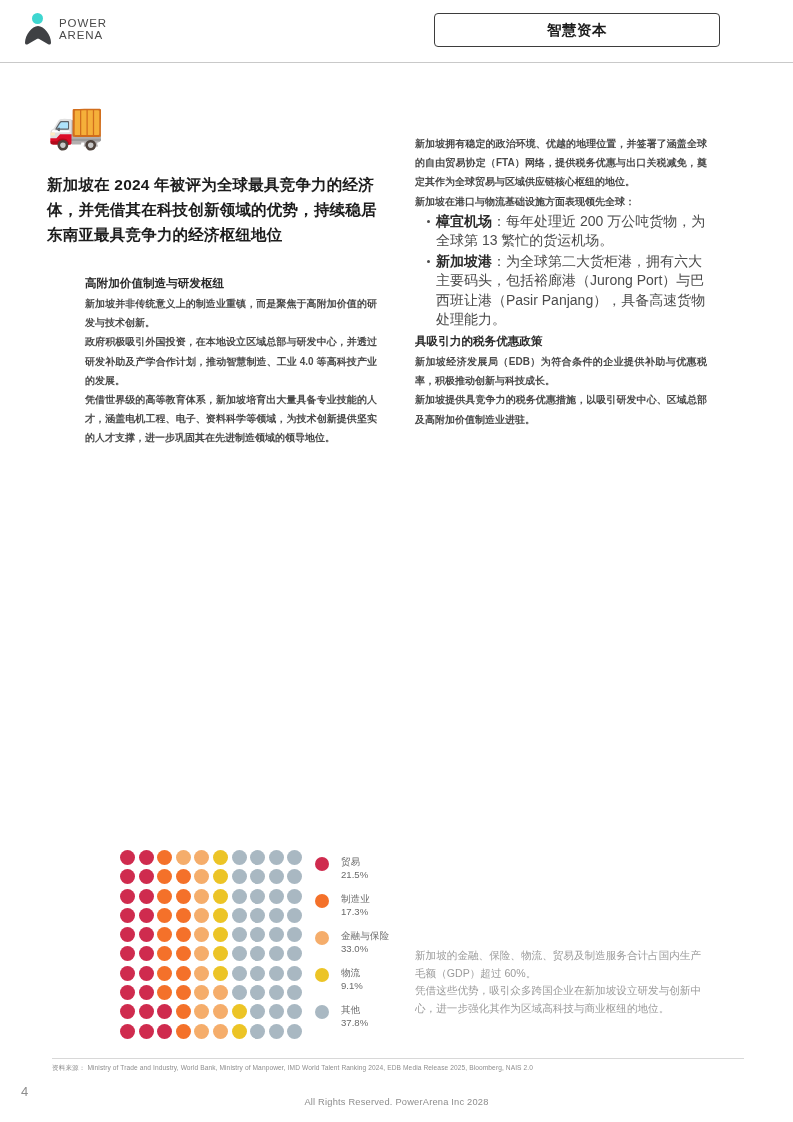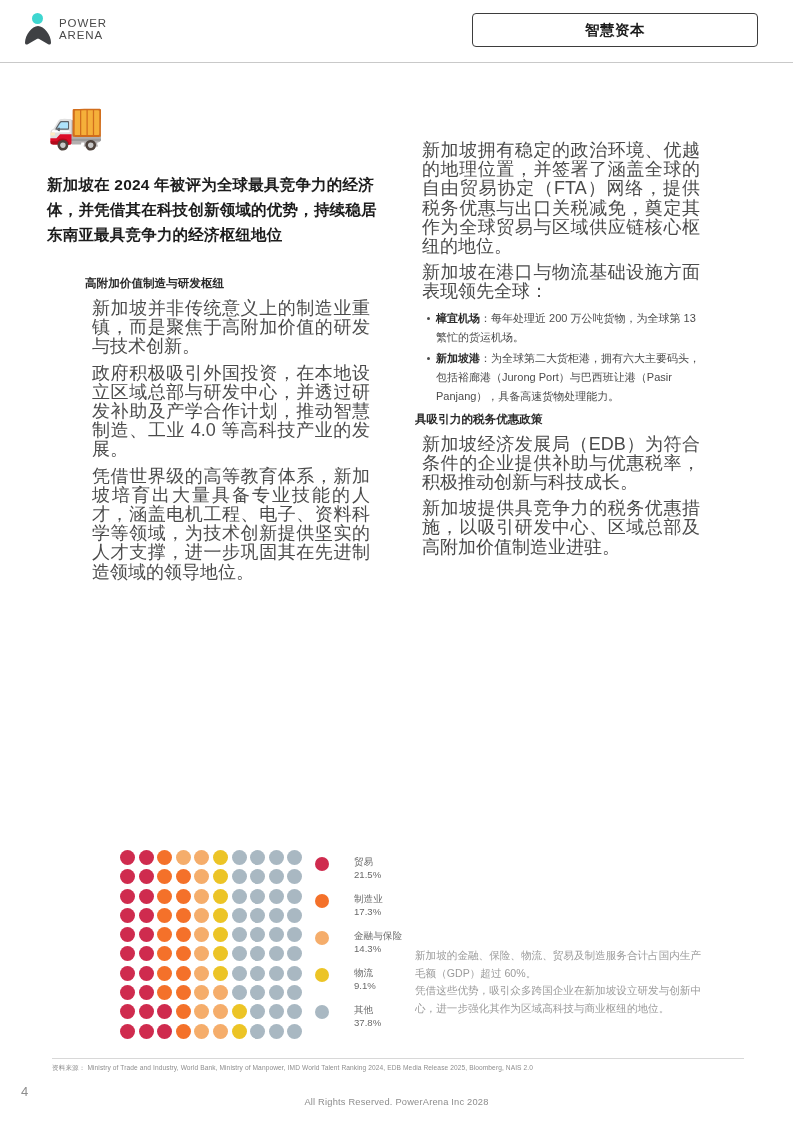--- a/index.html
+++ b/index.html
@@ -64,21 +64,20 @@
     left: 434px;
     top: 13px;
     width: 284px;
     height: 32px;
     border: 1.3px solid #3d3d3d;
     border-radius: 4px;
     display: flex;
     align-items: center;
     justify-content: center;
     background: #fff;
-    margin-left: 38px;
   }
   .badge-text {
     font-size: 14.5px;
     font-weight: bold;
     color: #1d1d1d;
     letter-spacing: 0.5px;
   }
   .header-rule {
     position: absolute;
     left: 0;
@@ -121,37 +120,38 @@
     margin-top: 26px;
   }
   .sec-head {
     font-size: 11.6px;
     line-height: 19px;
     font-weight: bold;
     color: #2b2b2b;
     margin: 0 0 2px 0;
   }
   .para {
-    font-size: 18px;
+    font-size: 10px;
     line-height: 19.2px;
     color: #4b4b4b;
-    margin: 7px;
+    margin: 0;
     text-align: justify;
+    font-weight: bold;
   }
   .col-right .sec-head { margin-top: 0; }
   .gap { margin-top: 15px; }
 
   ul.bullets {
     margin: 1px 0 0 0;
     padding-left: 12px;
     list-style: none;
   }
   ul.bullets li {
     position: relative;
-    font-size: 11px;
+    font-size: 14px;
     line-height: 19.2px;
     color: #4b4b4b;
     margin-bottom: 2px;
     padding-left: 9px;
   }
   ul.bullets li::before {
     content: "";
     position: absolute;
     left: 0;
     top: 8px;
@@ -183,21 +183,21 @@
   }
   .legend {
     position: absolute;
     left: 315px;
     top: 855px;
     width: 95px;
   }
   .legend-row {
     display: flex;
     align-items: flex-start;
-    gap: 25px;
+    gap: 12px;
     margin-bottom: 10.5px;
   }
   .legend-swatch {
     width: 14px;
     height: 14px;
     border-radius: 50%;
     flex: 0 0 14px;
     margin-top: 2px;
   }
   .legend-label {
@@ -430,21 +430,21 @@
       <span class="legend-swatch" style="background: rgb(244, 113, 42);"></span>
       <span>
         <span class="legend-label">制造业</span>
         <span class="legend-value">17.3%</span>
       </span>
     </div>
     <div class="legend-row">
       <span class="legend-swatch" style="background: rgb(245, 173, 107);"></span>
       <span>
         <span class="legend-label">金融与保险</span>
-        <span class="legend-value">14.3%</span>
+        <span class="legend-value">33.0%</span>
       </span>
     </div>
     <div class="legend-row">
       <span class="legend-swatch" style="background: rgb(236, 196, 38);"></span>
       <span>
         <span class="legend-label">物流</span>
         <span class="legend-value">9.1%</span>
       </span>
     </div>
     <div class="legend-row">

